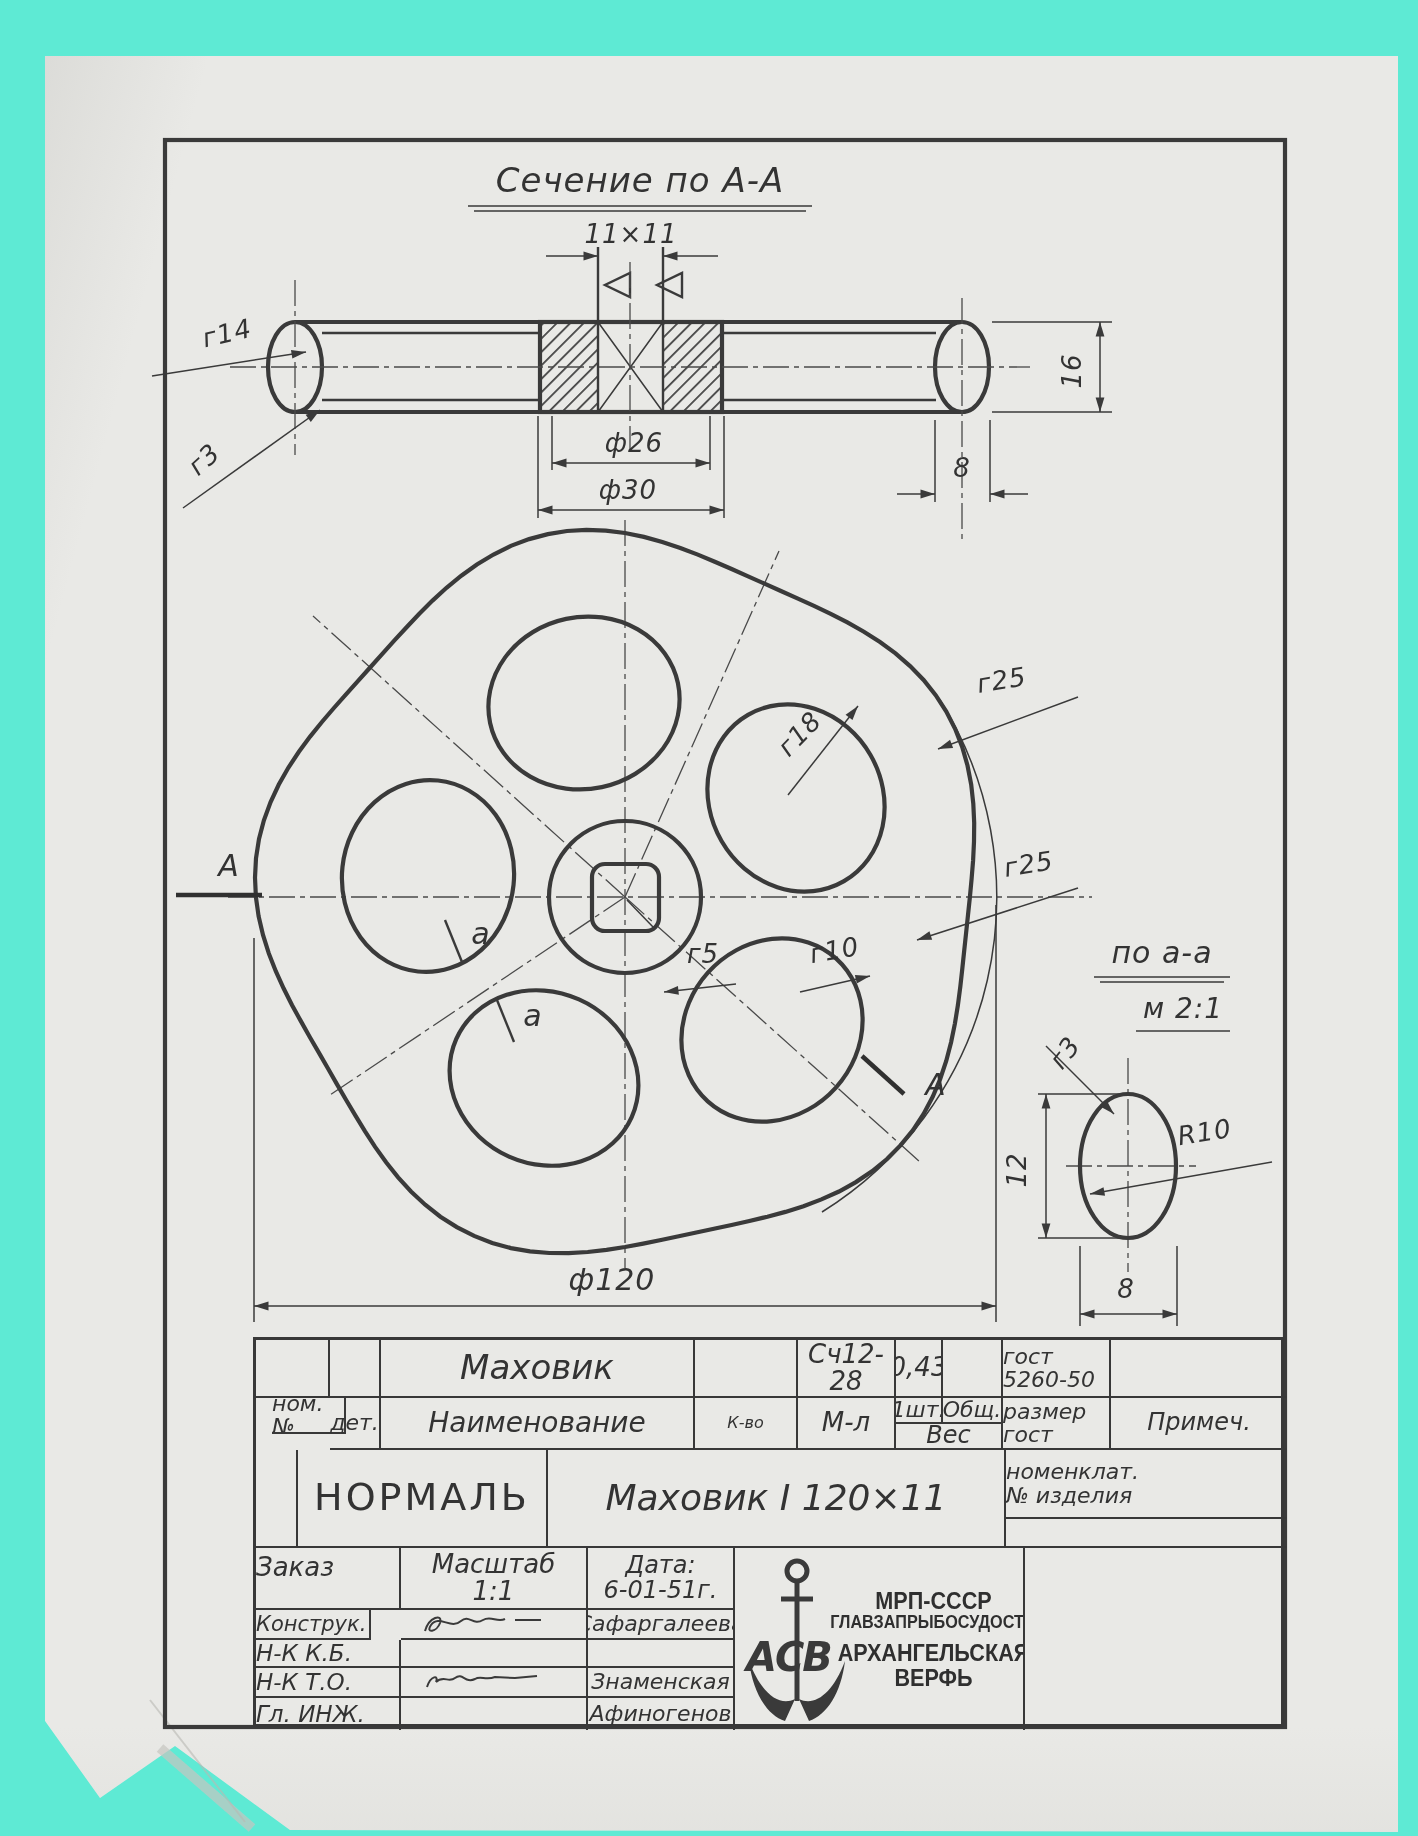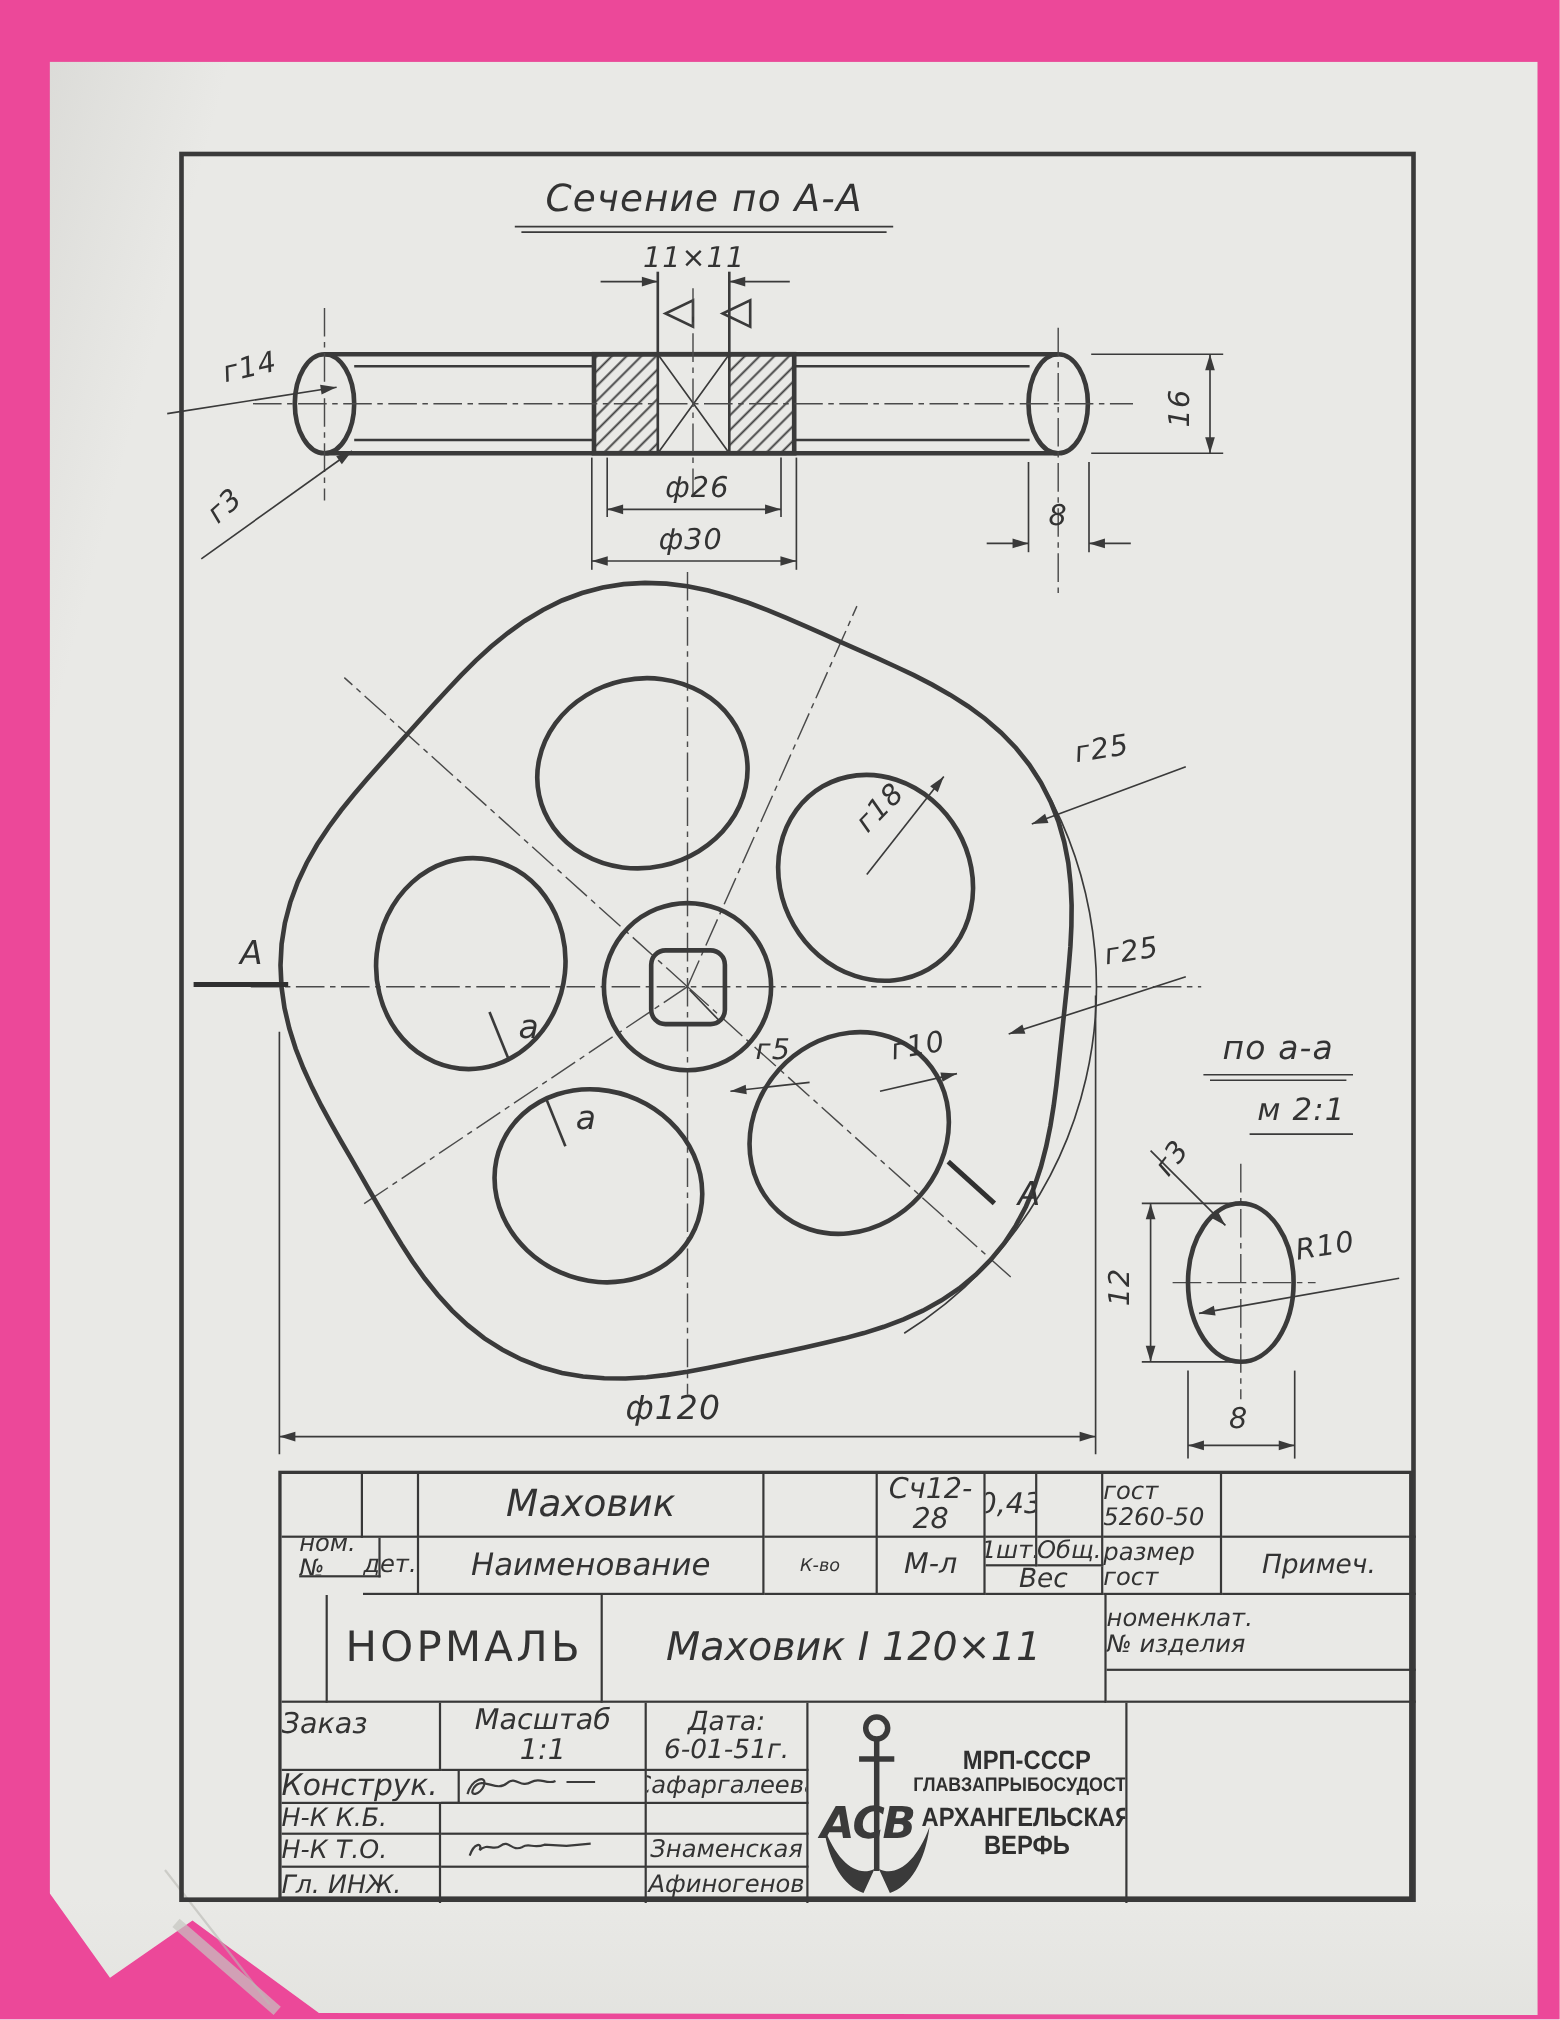--- a/index.html
+++ b/index.html
@@ -1,16 +1,16 @@
 <!DOCTYPE html>
 <html><head>
 <meta charset="utf-8">
 <style>
   html,body{margin:0;padding:0;background:#f5f5f3;}
-  #stage{position:relative;width:1418px;height:1836px;background:#ec4899;overflow:hidden;
+  #stage{position:relative;width:1418px;height:1836px;background:#5eead4;overflow:hidden;
          font-family:"DejaVu Sans",sans-serif;color:#343434;}
   .paper{position:absolute;left:45px;top:56px;width:1353px;height:1776px;background:#e9e9e6;
          background-image:linear-gradient(105deg, rgba(180,180,175,.25) 0%, rgba(233,233,230,0) 9%),
                           linear-gradient(0deg, rgba(210,210,205,.25) 0%, rgba(233,233,230,0) 6%);
          clip-path:polygon(0px 0px,1353px 0px,1353px 1776px,245px 1774px,130px 1690px,55px 1742px,0px 1665px);
          box-shadow:0 0 14px rgba(0,0,0,.10);}
   svg.art{position:absolute;left:0;top:0;}
   svg .ink{stroke:#3a3a3a;fill:none;}
   svg .thick{stroke-width:4.2;}
   svg .mid{stroke-width:2.4;}
@@ -253,21 +253,21 @@
           <span class="two">1:1</span>
         </span>
     </div>
     <div class="cell" style="left:332px;top:208px;width:147px;height:62px;font-size:24px">
       <span class="two">
           <span class="two">Дата:</span>
           <span class="two">6-01-51г.</span>
         </span>
     </div>
 
-    <div class="cell lbl" style="left:0;top:270px;width:162px;height:30px;font-size:27px">Конструк.</div>
+    <div class="cell lbl" style="left:0;top:270px;width:115px;height:30px;font-size:21px">Конструк.</div>
     <div class="cell" style="left:145px;top:270px;width:187px;height:30px">
       <svg width="150" height="26" viewBox="0 0 150 26">
         <path d="M6,20 C10,6 24,2 21,12 C18,21 6,23 12,14 C20,3 32,19 42,10 C50,3 54,15 64,9 C72,4 78,12 86,8 M96,9 H122" fill="none" stroke="#3a3a3a" stroke-width="2"></path>
       </svg>
     </div>
     <div class="cell t22" style="left:332px;top:270px;width:147px;height:30px">Сафаргалеева</div>
 
     <div class="cell lbl" style="left:0;top:300px;width:145px;height:28px;font-size:23px">Н-К К.Б.</div>
     <div class="cell" style="left:145px;top:300px;width:187px;height:28px"></div>
     <div class="cell" style="left:332px;top:300px;width:147px;height:28px"></div>

